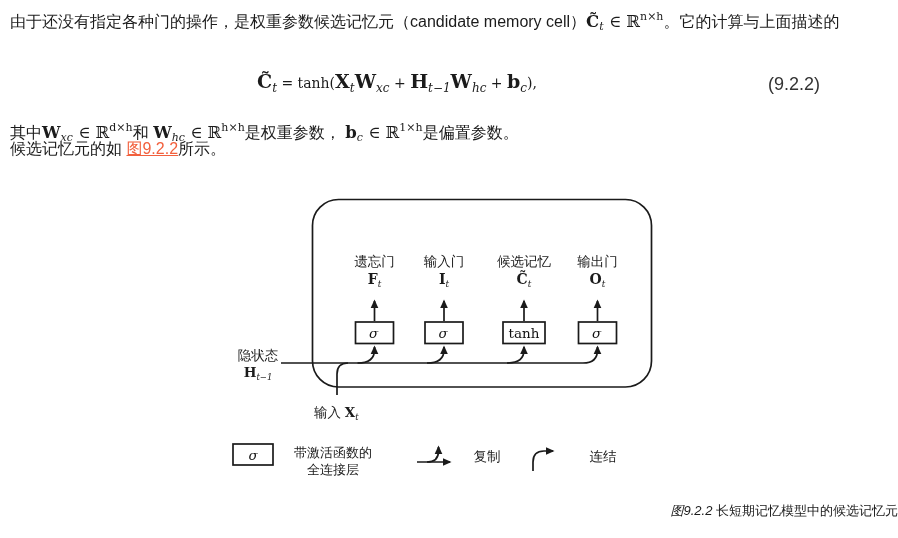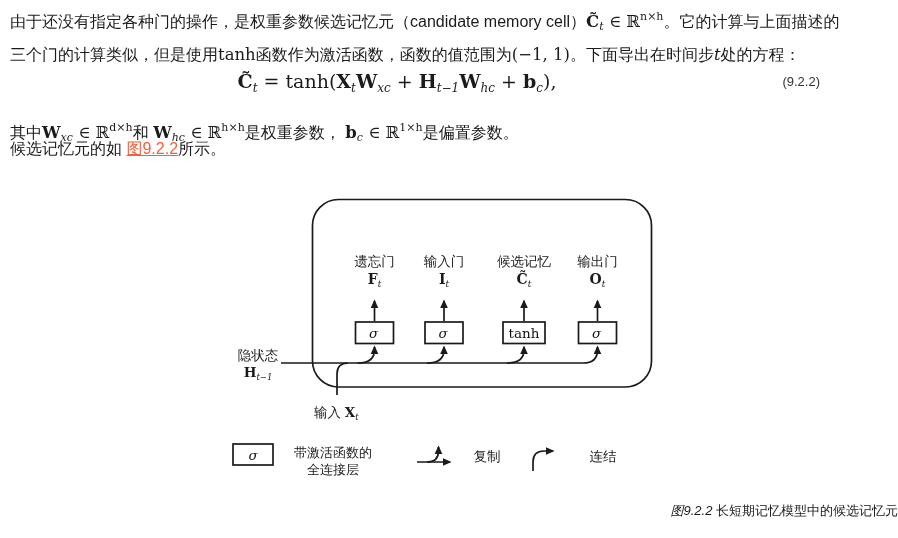--- a/index.html
+++ b/index.html
@@ -14,42 +14,41 @@
   .seg-t{}
   .seg-em{}
   .seg-m{font-family:"DejaVu Serif","Liberation Serif",serif;font-size:16.5px;}
   .seg-mi{font-family:"DejaVu Serif","Liberation Serif",serif;font-style:italic;font-size:16.5px;}
   .seg-mb{font-family:"DejaVu Serif","Liberation Serif",serif;font-weight:bold;font-size:16.5px;}
   .seg-sub{font-family:"DejaVu Serif","Liberation Serif",serif;font-style:italic;font-size:11px;vertical-align:-3px;}
   .seg-sup{font-family:"DejaVu Serif","Liberation Serif",serif;font-size:11px;vertical-align:7px;}
   .seg-link{color:#f2603d;text-decoration:underline;cursor:pointer;}
   
   .eq-wrap{left:0;top:70px;width:794px;text-align:center;white-space:nowrap;}
-  .eq-wrap .seg-m{font-size:19px;}
+  .eq-wrap .seg-m{font-size:14px;}
   .eq-wrap .seg-mb{font-size:19px;}
   .eq-wrap .seg-sub{font-size:12px;vertical-align:-4px;}
-  .eq-tag{right:78px;top:74px;font-size:13px;color:#333;}
+  .eq-tag{right:78px;top:74px;font-size:18px;color:#333;}
   
   .caption{top:502px;left:0;width:898px;text-align:right;font-size:13px;}
   .caption .fig-num{font-style:italic;}
   
   .sline{fill:none;stroke:#1a1a1a;stroke-width:1.7;}
   .cn{font-family:"Liberation Sans","DejaVu Sans",sans-serif;font-size:13.5px;fill:#1b1b1b;}
   .cnsm{font-family:"Liberation Sans","DejaVu Sans",sans-serif;font-size:13px;fill:#1b1b1b;}
   .mvar{font-family:"DejaVu Serif","Liberation Serif",serif;font-weight:bold;font-size:14px;fill:#1b1b1b;}
   .msub{font-family:"DejaVu Serif","Liberation Serif",serif;font-style:italic;font-size:9px;fill:#1b1b1b;}
   .opsigma{font-family:"DejaVu Serif","Liberation Serif",serif;font-style:italic;font-size:13.5px;fill:#111;}
   .optanh{font-family:"DejaVu Serif","Liberation Serif",serif;font-size:13.5px;fill:#111;}
 </style>
 </head>
 <body>
 
 <div class="abs para" style="left:10px;top:3px;">
   <div><span class="seg-t">由于还没有指定各种门的操作，是权重参数</span><span class="seg-em">候选记忆元</span><span class="seg-t">（candidate memory cell）</span><span class="seg-mb">C̃</span><span class="seg-sub">t</span><span class="seg-m"> ∈ ℝ</span><span class="seg-sup">n×h</span><span class="seg-t">。它的计算与上面描述的</span></div>
-  <div><span class="seg-t">三个门的计算类似，但是使用</span><span class="seg-m">tanh</span><span class="seg-t">函数作为激活函数，函数的值范围为</span><span class="seg-m">(−1, 1)</span><span class="seg-t">。下面导出在时间步</span><span class="seg-mi">t</span><span class="seg-t">处的方程：</span></div>
 </div>
 
 <div class="abs eq-wrap"><span class="seg-mb">C̃</span><span class="seg-sub">t</span><span class="seg-m"> = tanh(</span><span class="seg-mb">X</span><span class="seg-sub">t</span><span class="seg-mb">W</span><span class="seg-sub">xc</span><span class="seg-m"> + </span><span class="seg-mb">H</span><span class="seg-sub">t−1</span><span class="seg-mb">W</span><span class="seg-sub">hc</span><span class="seg-m"> + </span><span class="seg-mb">b</span><span class="seg-sub">c</span><span class="seg-m">),</span></div>
 <div class="abs eq-tag">(9.2.2)</div>
 
 <div class="abs para" style="left:10px;top:114px;"><span class="seg-t">其中</span><span class="seg-mb">W</span><span class="seg-sub">xc</span><span class="seg-m"> ∈ ℝ</span><span class="seg-sup">d×h</span><span class="seg-t">和 </span><span class="seg-mb">W</span><span class="seg-sub">hc</span><span class="seg-m"> ∈ ℝ</span><span class="seg-sup">h×h</span><span class="seg-t">是权重参数， </span><span class="seg-mb">b</span><span class="seg-sub">c</span><span class="seg-m"> ∈ ℝ</span><span class="seg-sup">1×h</span><span class="seg-t">是偏置参数。</span></div>
 
 <div class="abs para" style="left:10px;top:135px;"><span class="seg-t">候选记忆元的如 </span><span class="seg-link">图9.2.2</span><span class="seg-t">所示。</span></div>
 
 <svg class="abs" style="left:0;top:190px;" width="898" height="348" viewBox="0 0 898 348">

